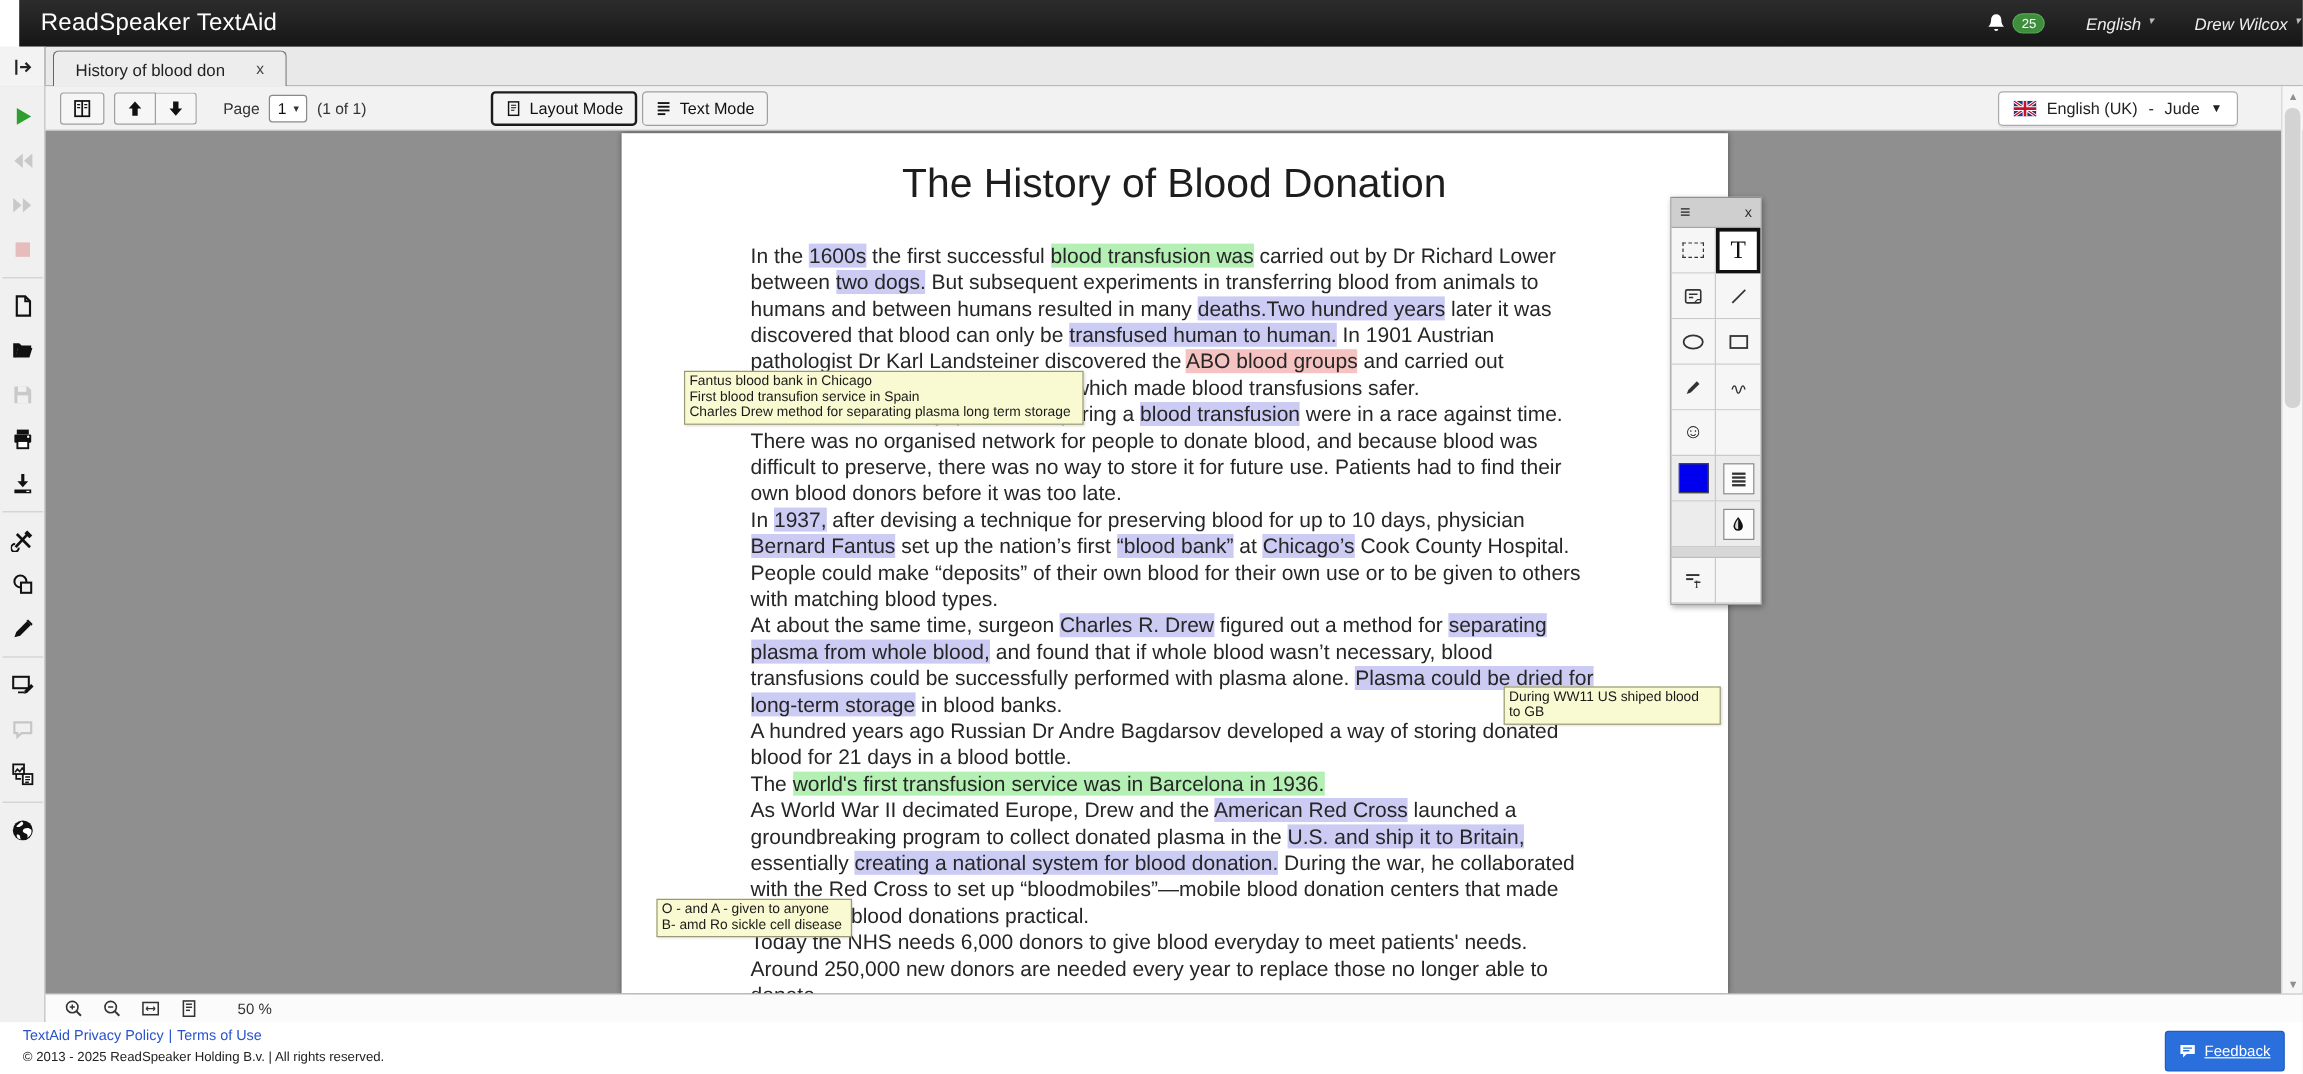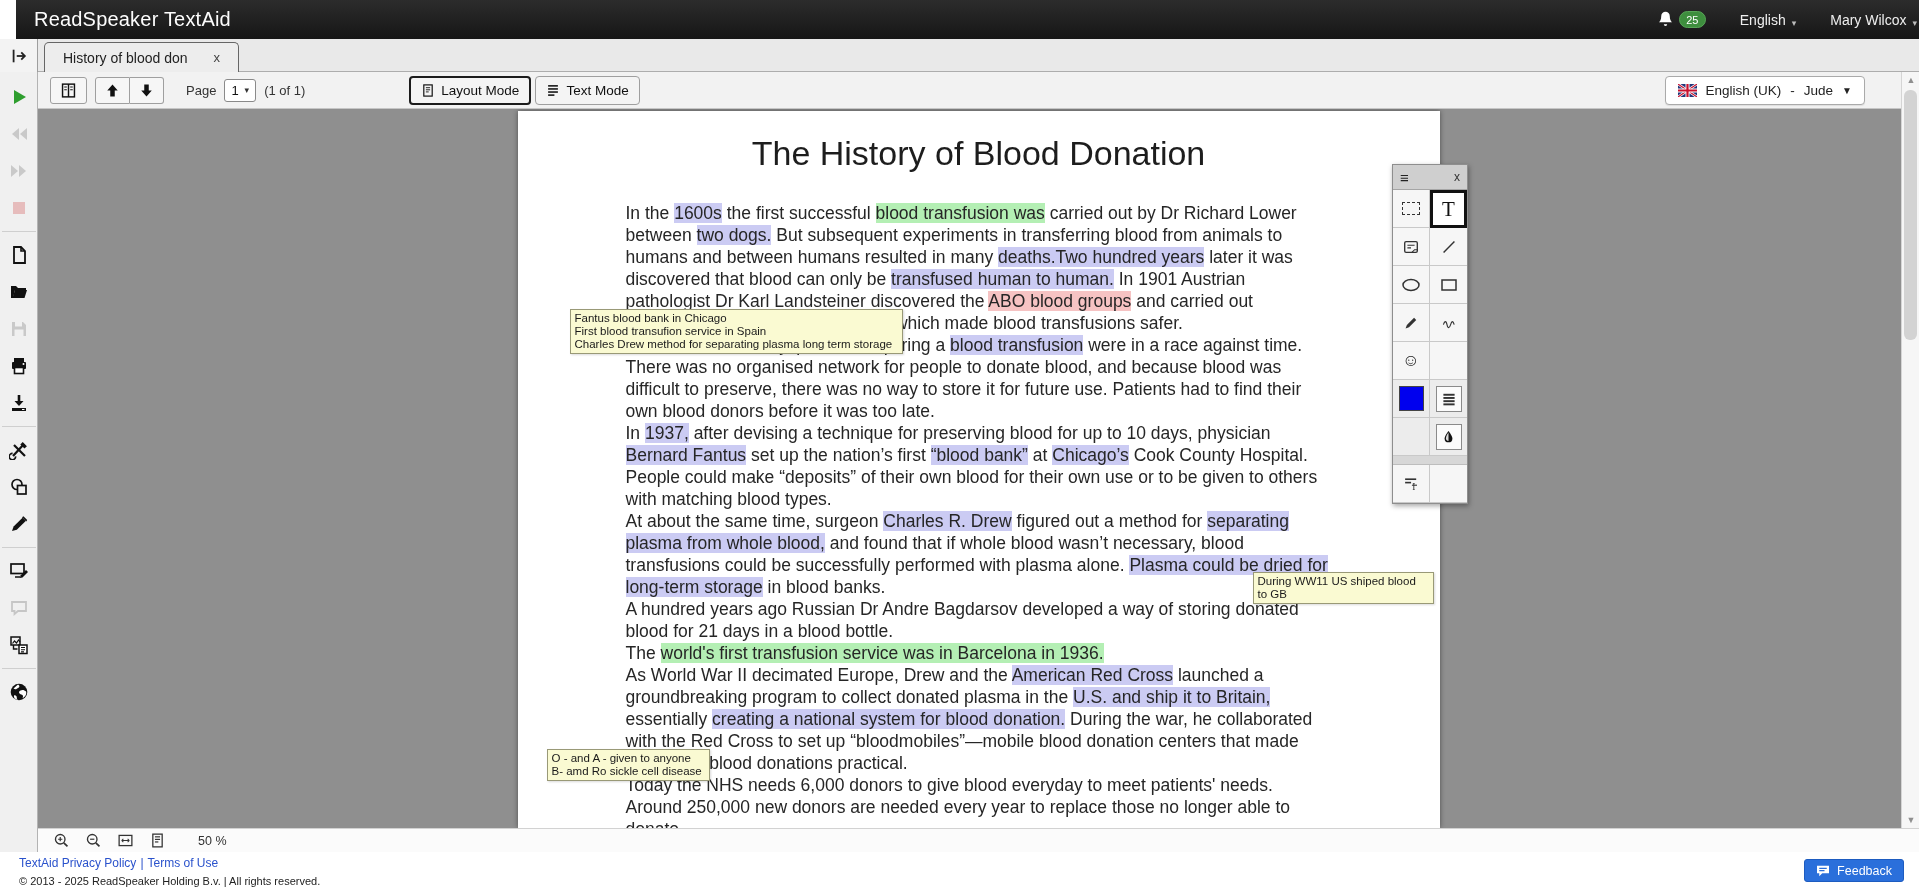--- a/index.html
+++ b/index.html
@@ -8,21 +8,21 @@
 
   
   .app-header { position:absolute; left:16px; top:0; width:1919px; height:39px;
     background:linear-gradient(#2c2c2c,#161616); display:flex; align-items:center;
     padding:0 18px; color:#fff; }
   .app-title { font-size:20px; letter-spacing:.2px; color:#fdfdfd; }
   .header-right { margin-left:auto; display:flex; align-items:center; gap:34px; }
   .notif { display:flex; align-items:center; gap:5px; cursor:pointer; }
   .notif-badge { background:#3e8e3e; border:1px solid #57a657; color:#fff; font-size:11px; font-weight:normal;
     min-width:27px; height:17px; border-radius:9px; display:flex; align-items:center; justify-content:center; padding:0 5px;}
-  .hdr-menu { font-size:14px; color:#eee; display:flex; align-items:flex-end; gap:6px; cursor:pointer;}
+  .hdr-menu { font-size:14px; color:#eee; display:flex; align-items:flex-start; gap:6px; cursor:pointer;font-style:italic;}
   .caret { font-size:9px; color:#bbb; }
 
   
   .tab-row { position:absolute; left:0; top:39px; width:1919px; height:33px; background:#e9e9e9;
     border-bottom:1px solid #adadad; display:flex; }
   .expand-btn { width:38px; height:33px; border-right:1px solid #9e9e9e; display:flex; align-items:center;
     justify-content:center; background:#f3f3f3; cursor:pointer; }
   .doc-tab { margin-left:6px; margin-top:3px; height:30px; border:1px solid #666; border-bottom:none;
     border-radius:5px 5px 0 0; background:#ededed; display:flex; align-items:center; gap:26px;
     padding:0 18px; font-size:14px; color:#222; }
@@ -113,23 +113,23 @@
   .zoom-btn { width:26px; height:20px; display:flex; align-items:center; justify-content:center;
     cursor:pointer; border-radius:2px; }
   .zoom-level { font-size:12.5px; color:#333; margin-left:22px; }
 
   
   .footer { position:absolute; left:0; top:852px; width:1919px; height:43px; background:#fff; }
   .foot-links { position:absolute; left:19px; top:4px; font-size:12px; }
   .foot-links a { color:#2a52cc; text-decoration:none; cursor:pointer; }
   .foot-sep { color:#2a52cc; margin:0 4px; }
   .copyright { position:absolute; left:19px; top:23px; font-size:11px; color:#222; }
-  .feedback-btn { position:absolute; right:15px; top:7px; height:23px; background:#2a6fdb;
+  .feedback-btn { position:absolute; right:15px; top:7px; height:34px; background:#2a6fdb;
     border:1px solid #1d5cc0; border-radius:3px; color:#fff; font-size:12.5px; display:flex;
-    align-items:center; gap:7px; padding:0 11px; cursor:pointer; }
+    align-items:center; gap:7px; padding:0 11px; cursor:pointer;text-decoration:underline; }
 
   svg { display:block; }
 </style>
 </head>
 <body>
 
 <div class="app-header">
   <span class="app-title">ReadSpeaker TextAid</span>
   <div class="header-right">
     <div class="notif">
@@ -139,21 +139,21 @@
             <path d="M8 16.5a2 2 0 0 0 4 0z" fill="#fff"></path>
           </svg>
       </span>
       <span class="notif-badge">25</span>
     </div>
     <div class="hdr-menu">
       <span>English</span>
       <span class="caret">▾</span>
     </div>
     <div class="hdr-menu">
-      <span>Mary Wilcox</span>
+      <span>Drew Wilcox</span>
       <span class="caret">▾</span>
     </div>
   </div>
 </div>
 
 <div class="tab-row">
   <div class="expand-btn">
     <span>
       <svg width="18" height="18" viewBox="0 0 20 20">
           <g stroke="#222" stroke-width="2" fill="none">

